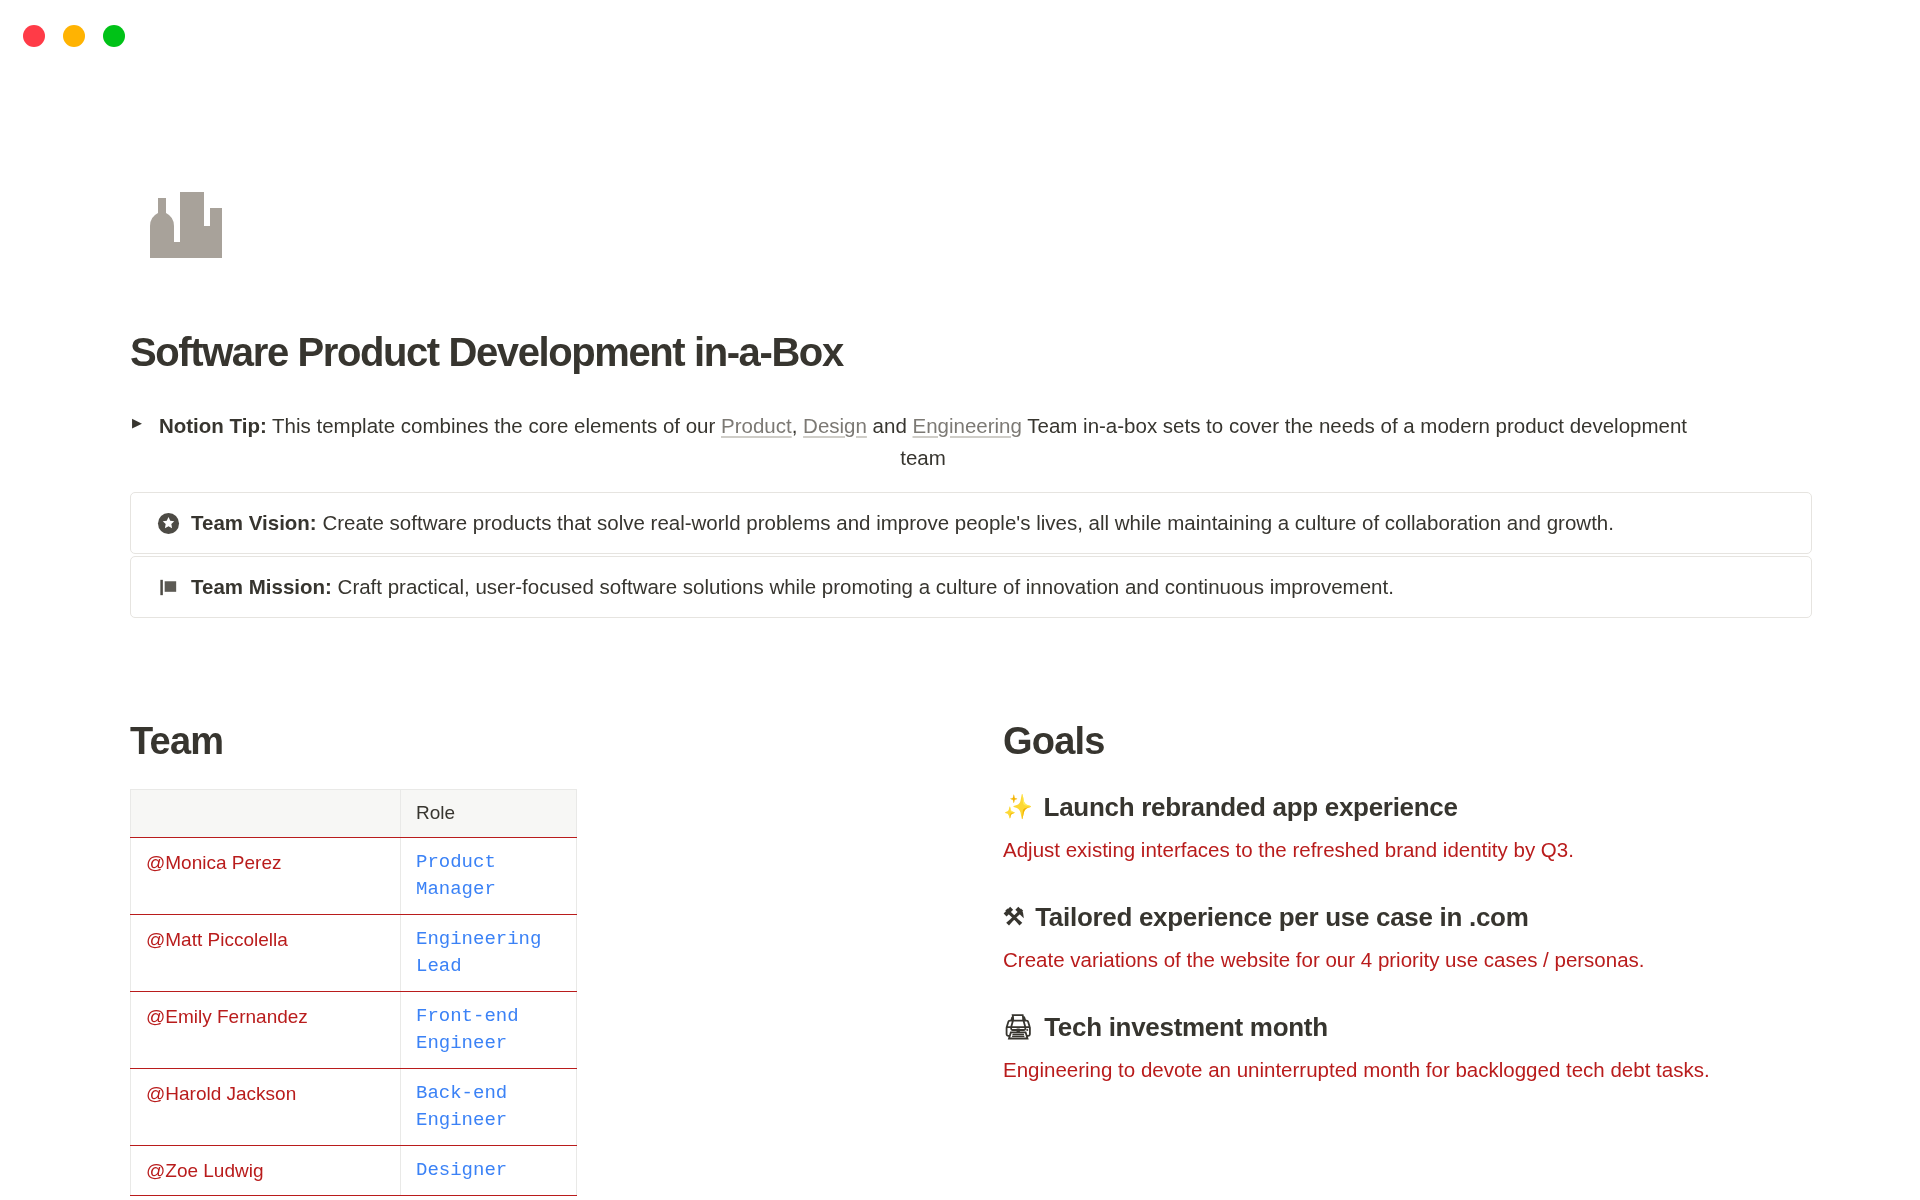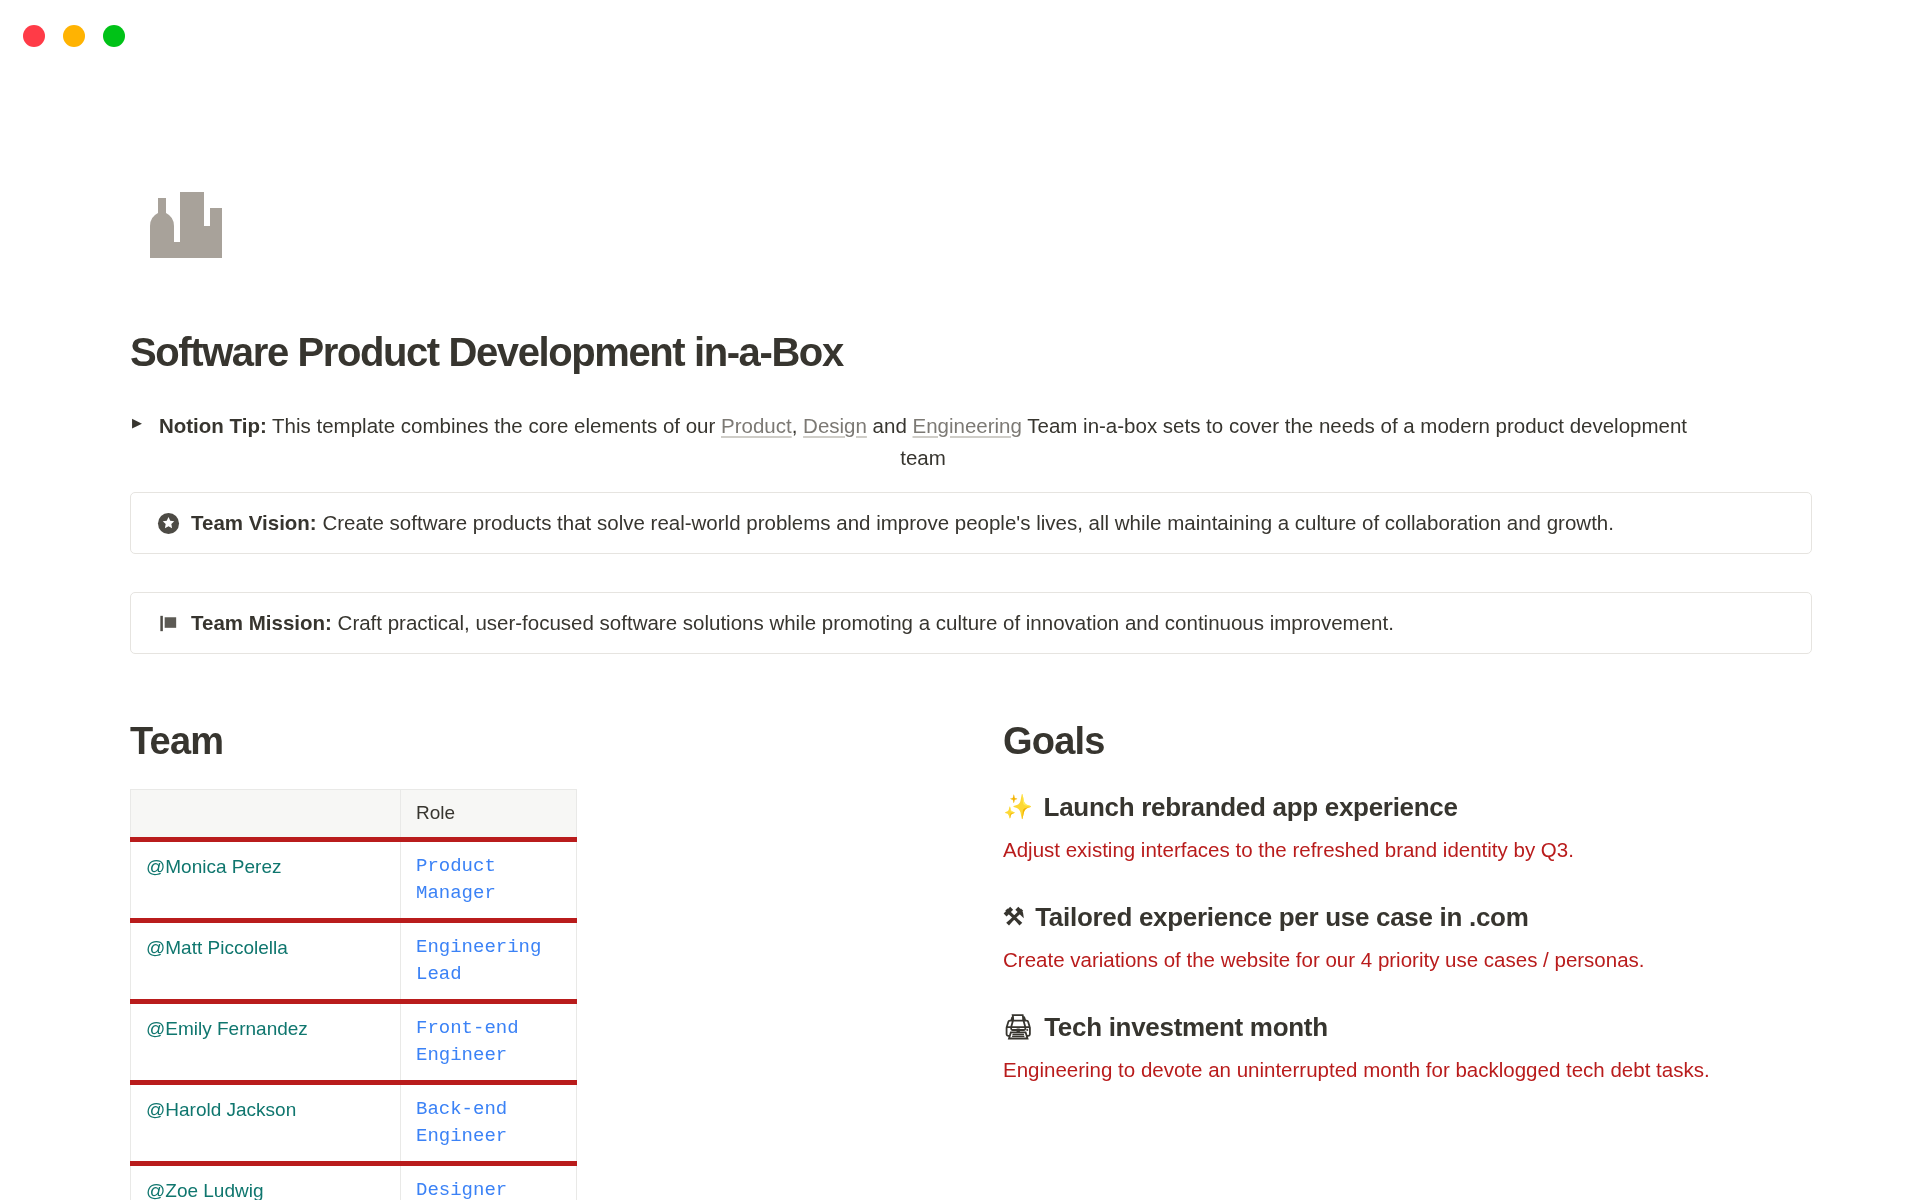--- a/index.html
+++ b/index.html
@@ -97,21 +97,21 @@
     left: 130px;
     width: 1682px;
     border: 1px solid #e6e4e0;
     border-radius: 5px;
     background: #ffffff;
     display: flex;
     align-items: center;
     padding: 0 26px;
   }
   #callout-vision { top: 492px; height: 62px; }
-  #callout-mission { top: 592px; height: 62px; }
+  #callout-mission { top: 556px; height: 62px; }
 
   .callout-icon {
     flex: 0 0 34px;
     width: 34px;
     height: 26px;
     display: flex;
     align-items: center;
     justify-content: flex-start;
   }
   .callout-text {
@@ -150,37 +150,37 @@
     table-layout: fixed;
     border-left: 1px solid #e9e9e7;
     border-top: 1px solid #e9e9e7;
     border-right: 1px solid #e9e9e7;
   }
   .team-table col.c-name { width: 270px; }
   .team-table col.c-role { width: 176px; }
   .team-table th,
   .team-table td {
     border-right: 1px solid #e9e9e7;
-    border-bottom: 5px solid #b91c1c;
+    border-bottom: 1px solid #b91c1c;
     padding: 11px 12px 11px 15px;
     text-align: left;
     font-weight: 400;
     font-size: 19px;
     line-height: 27px;
     vertical-align: top;
   }
   .team-table th:last-child,
   .team-table td:last-child { border-right: none; }
   .team-table thead th {
     background: #f7f7f5;
     color: #37352f;
     height: 46px;
     padding-top: 9px;
   }
-  .cell-name { color: #0f766e; }
+  .cell-name { color: #b91c1c; }
   .cell-role { color: #3b82f6; font-family: Liberation Mono, monospace; }
 
   
   .goal { margin-bottom: 34px; }
   .goal-title {
     font-size: 26px;
     font-weight: 700;
     color: #37352f;
     letter-spacing: -0.3px;
     line-height: 36px;

